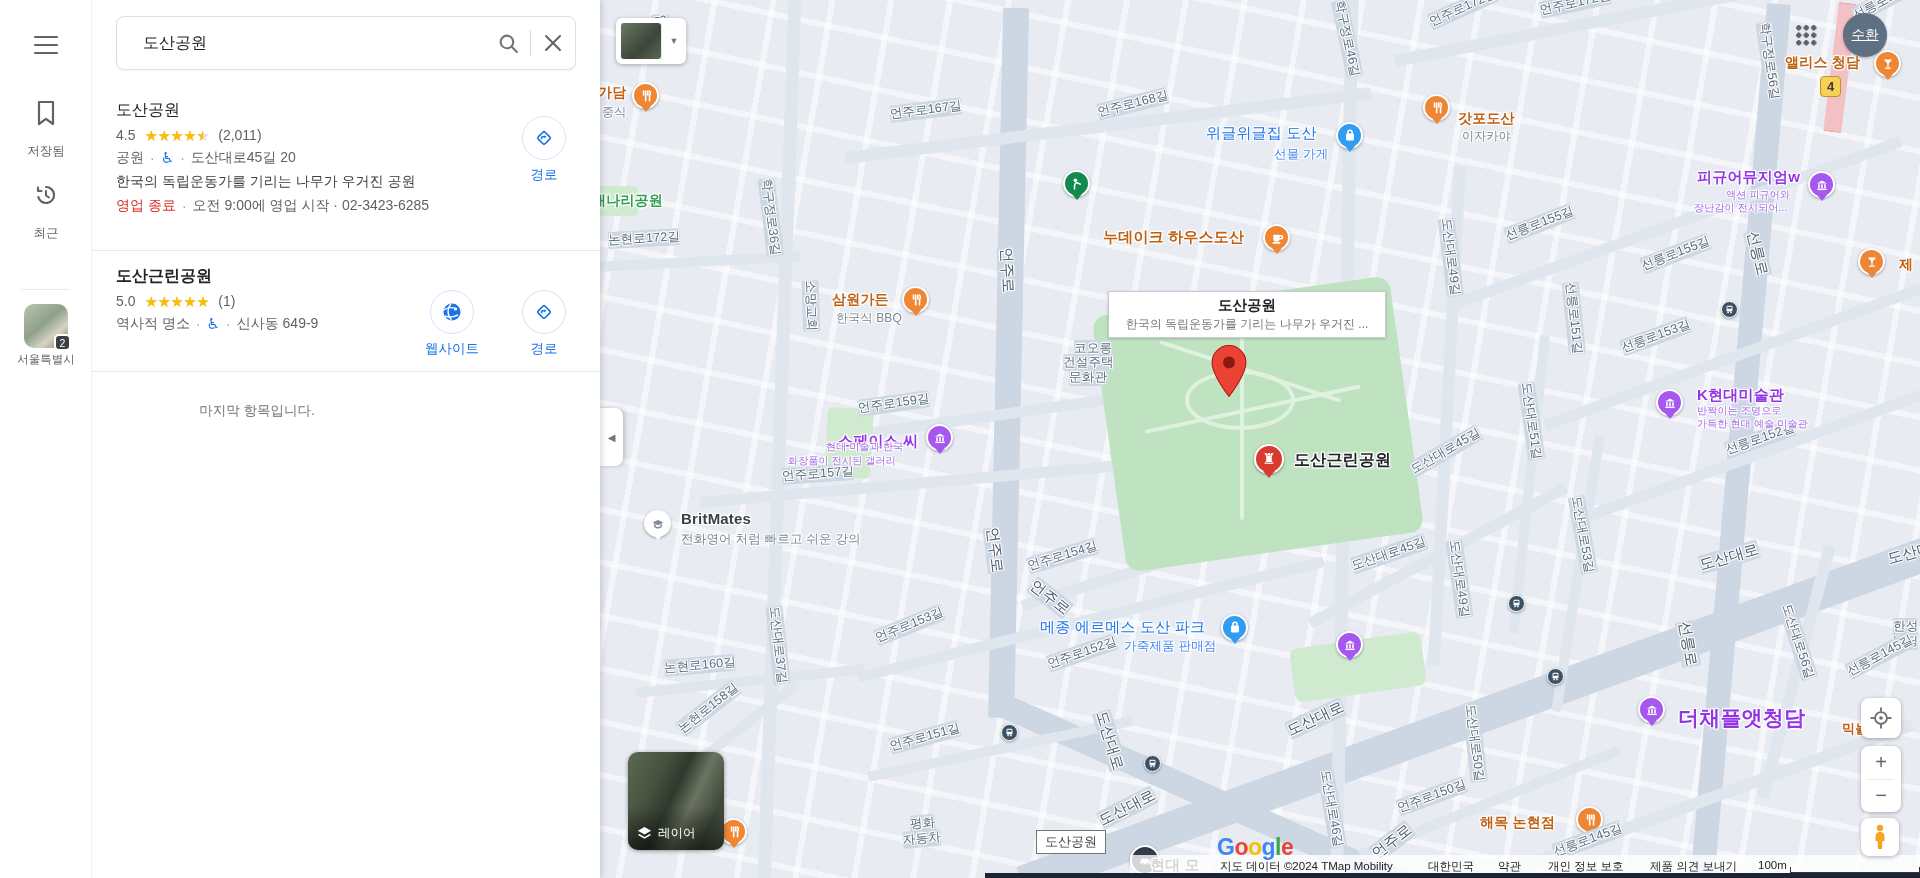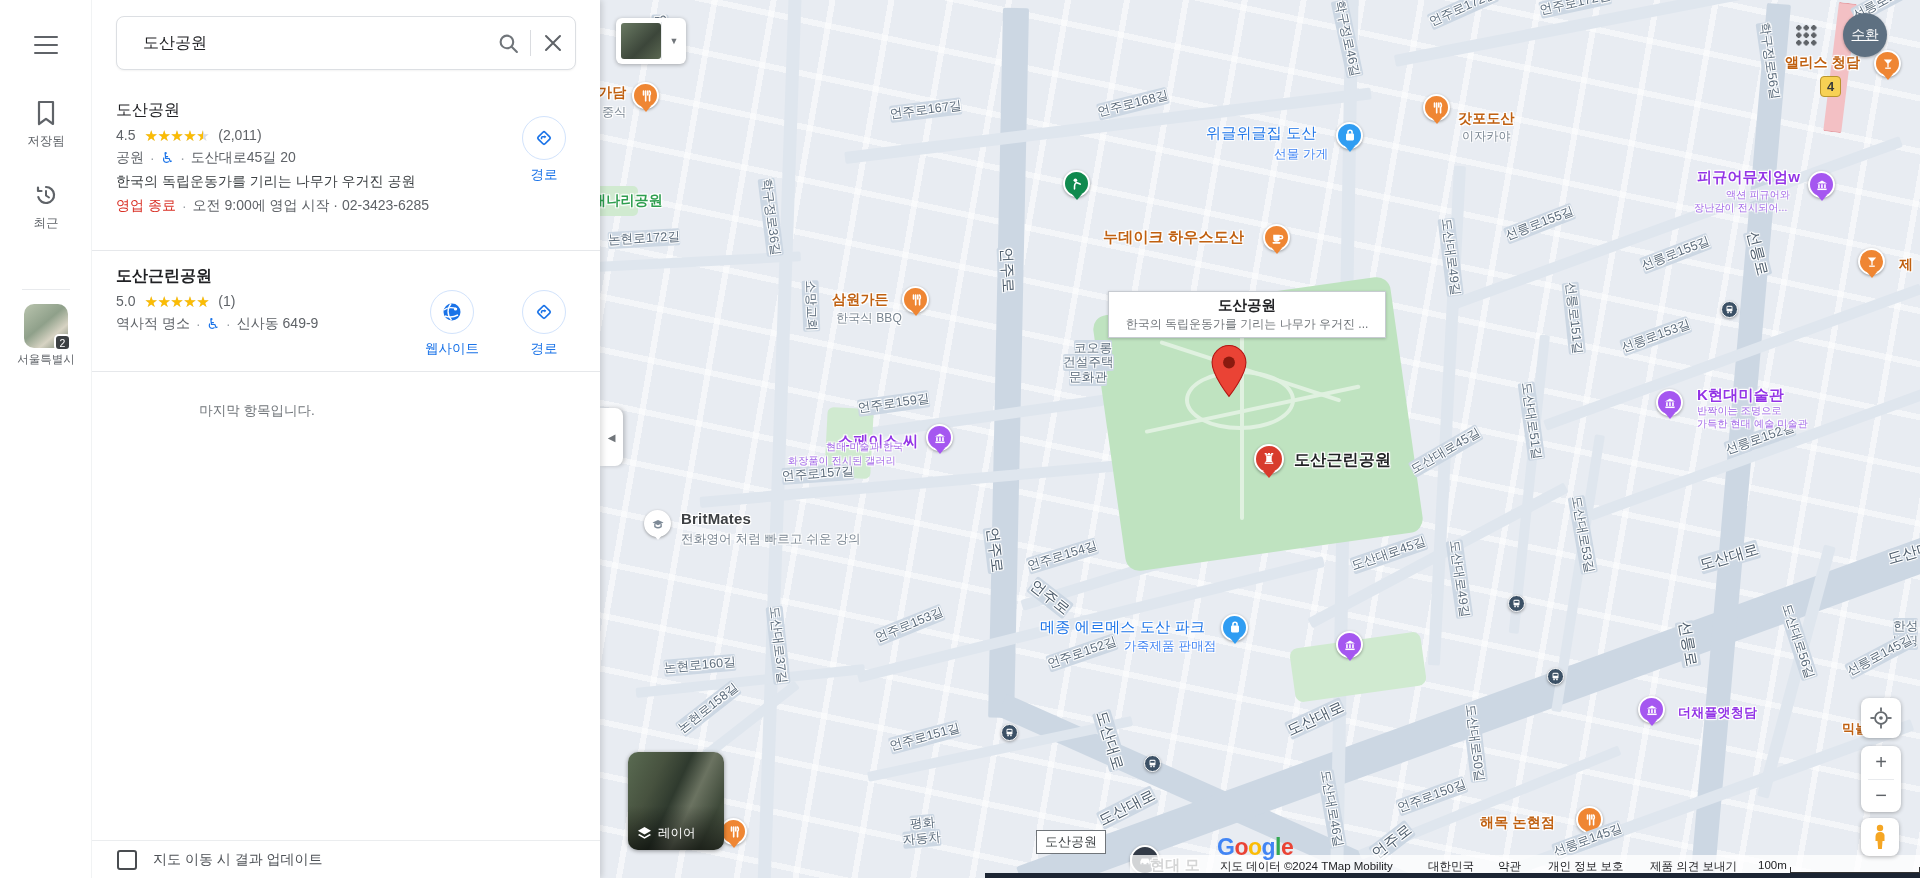--- a/index.html
+++ b/index.html
@@ -85,21 +85,21 @@
   .attrib span{position:absolute;top:4px;font-size:11.5px;color:#202124;white-space:nowrap;}
   .scalebar{position:absolute;top:12px;width:130px;height:6px;border:1.5px solid #333;border-top:none;}
   .glogo{position:absolute;left:617px;top:834px;z-index:9;font-size:23px;font-weight:700;letter-spacing:-.5px;}
   .botstrip{position:absolute;left:385px;top:873px;right:0;height:5px;background:#1c2533;z-index:40;}
 
   
   .rail{position:absolute;left:0;top:0;width:92px;height:878px;background:#fff;z-index:21;border-right:1px solid #f1f3f4;}
   .rail .burger{position:absolute;left:34px;top:36px;width:24px;height:18px;display:flex;flex-direction:column;justify-content:space-between;}
   .rail .burger i{height:2.4px;background:#5f6368;border-radius:1px;}
   .railitem{position:absolute;width:92px;text-align:center;color:#5f6368;}
-  .railitem .cap{font-size:12.5px;margin-top:3px;}
+  .railitem .cap{font-size:12.5px;margin-top:13px;}
   .raildiv{position:absolute;left:22px;top:289px;width:48px;height:1px;background:#e8eaed;}
   .railthumb{position:absolute;left:24px;top:304px;width:44px;height:44px;border-radius:10px;
     background:linear-gradient(140deg,#b9c4ae,#8fa08a 45%,#d7d3c3 70%,#6f7f6d);}
   .railthumb .badge{position:absolute;right:-3px;bottom:-3px;width:17px;height:17px;background:#3c4043;border:2px solid #fff;
     border-radius:5px;color:#fff;font-size:10.5px;display:flex;align-items:center;justify-content:center;}
   .railcity{position:absolute;left:0;top:352px;width:92px;text-align:center;font-size:11.5px;color:#5f6368;}
 
   
   .panel{position:absolute;left:92px;top:0;width:508px;height:878px;background:#fff;z-index:20;
     box-shadow:2px 0 6px rgba(0,0,0,.15);}
@@ -250,21 +250,21 @@
         <span class="mlabel purplesub" style="left: 1097px; top: 417px;">가득한 현대 예술 미술관</span>
         <span class="mlabel purple" style="left: 238px; top: 432px; font-size: 15px;">스페이스 씨</span>
         <span class="mlabel purplesub" style="left: 226px; top: 440px;">현대 미술과 한국</span>
         <span class="mlabel purplesub" style="left: 188px; top: 454px;">화장품이 전시된 갤러리</span>
         <span class="mlabel dark" style="left: 81px; top: 510px;">BritMates</span>
         <span class="mlabel sub" style="left: 81px; top: 531px; font-size: 12.5px;">전화영어 처럼 빠르고 쉬운 강의</span>
         <span class="mlabel blue" style="left: 440px; top: 618px; font-size: 15px;">메종 에르메스 도산 파크</span>
         <span class="mlabel bluesub" style="left: 524px; top: 638px;">가죽제품 판매점</span>
         <span class="mlabel orange" style="left: 880px; top: 814px; font-size: 14px;">해목 논현점</span>
         <span class="mlabel orange" style="left: 1242px; top: 720px; font-size: 13px;">믹놀도지</span>
-        <span class="mlabel purple" style="left: 1078px; top: 704px; font-size: 13px;">더채플앳청담</span>
+        <span class="mlabel purple" style="left: 1078px; top: 704px; font-size: 21px;">더채플앳청담</span>
         <span class="mlabel orange" style="left: 1185px; top: 54px; font-size: 14px;">앨리스 청담</span>
         <span class="mlabel dark" style="left: 550px; top: 856px;">현대 모</span>
       </div>
     <div id="pois">
         <div class="poi" style="left: 32px; top: 82px; width: 27px; height: 27px; background: rgb(239, 134, 51);">
           <svg width="14" height="14" viewBox="0 0 13 13">
             <path d="M4.2 2v3.6M6.2 2v3.6M8.2 2v3.6M6.2 5v6" stroke="#fff" stroke-width="1.5" fill="none" stroke-linecap="round"></path>
             <path d="M9.8 2c1 1 1 3 0 4v5" stroke="#fff" stroke-width="1.5" fill="none" stroke-linecap="round"></path>
           </svg>
           <span class="tip" style="border-top-color: rgb(239, 134, 51);"></span>
@@ -639,18 +639,14 @@
             <path d="M9.5 13.2v-1.4a1 1 0 0 1 1-1h3" fill="none" stroke="#1a73e8" stroke-width="1.5"></path>
             <path d="M12.4 9.2l1.9 1.6-1.9 1.6z" fill="#1a73e8"></path>
           </svg>
       </div>
       <div class="al">경로</div>
     </div>
 
     <div class="pdiv" style="top:371px;"></div>
     <div class="endnote">마지막 항목입니다.</div>
 
-    <div class="pfoot">
-      <div class="cb"></div>
-      <div class="cl">지도 이동 시 결과 업데이트</div>
-    </div>
   </section>
 </div>
 
 </body></html>

